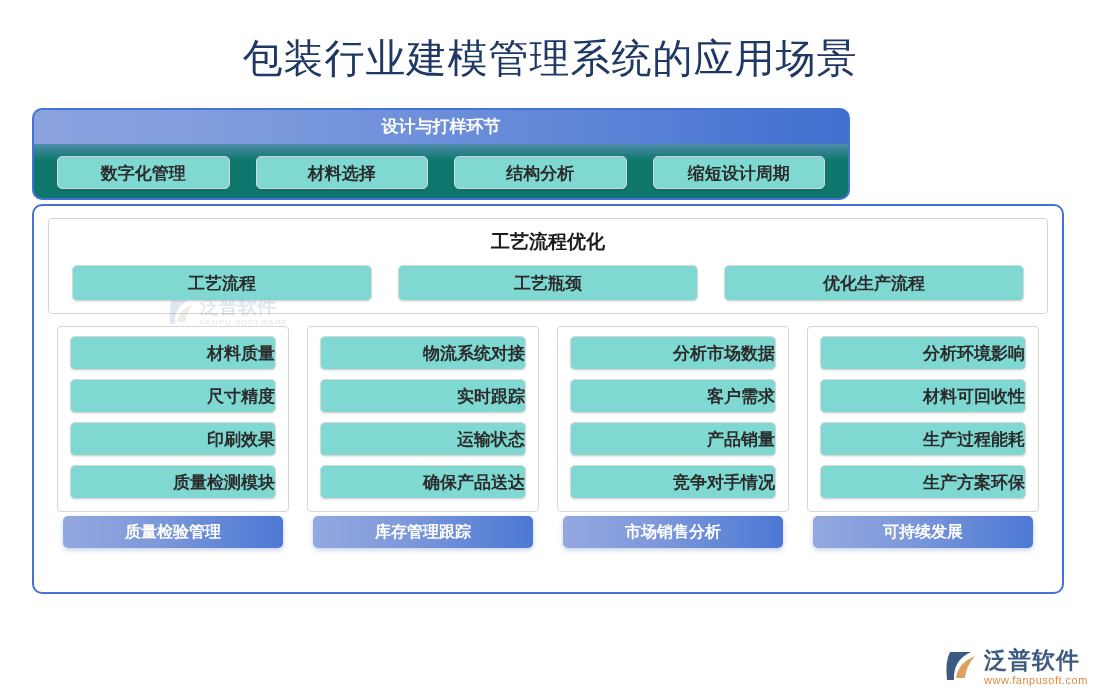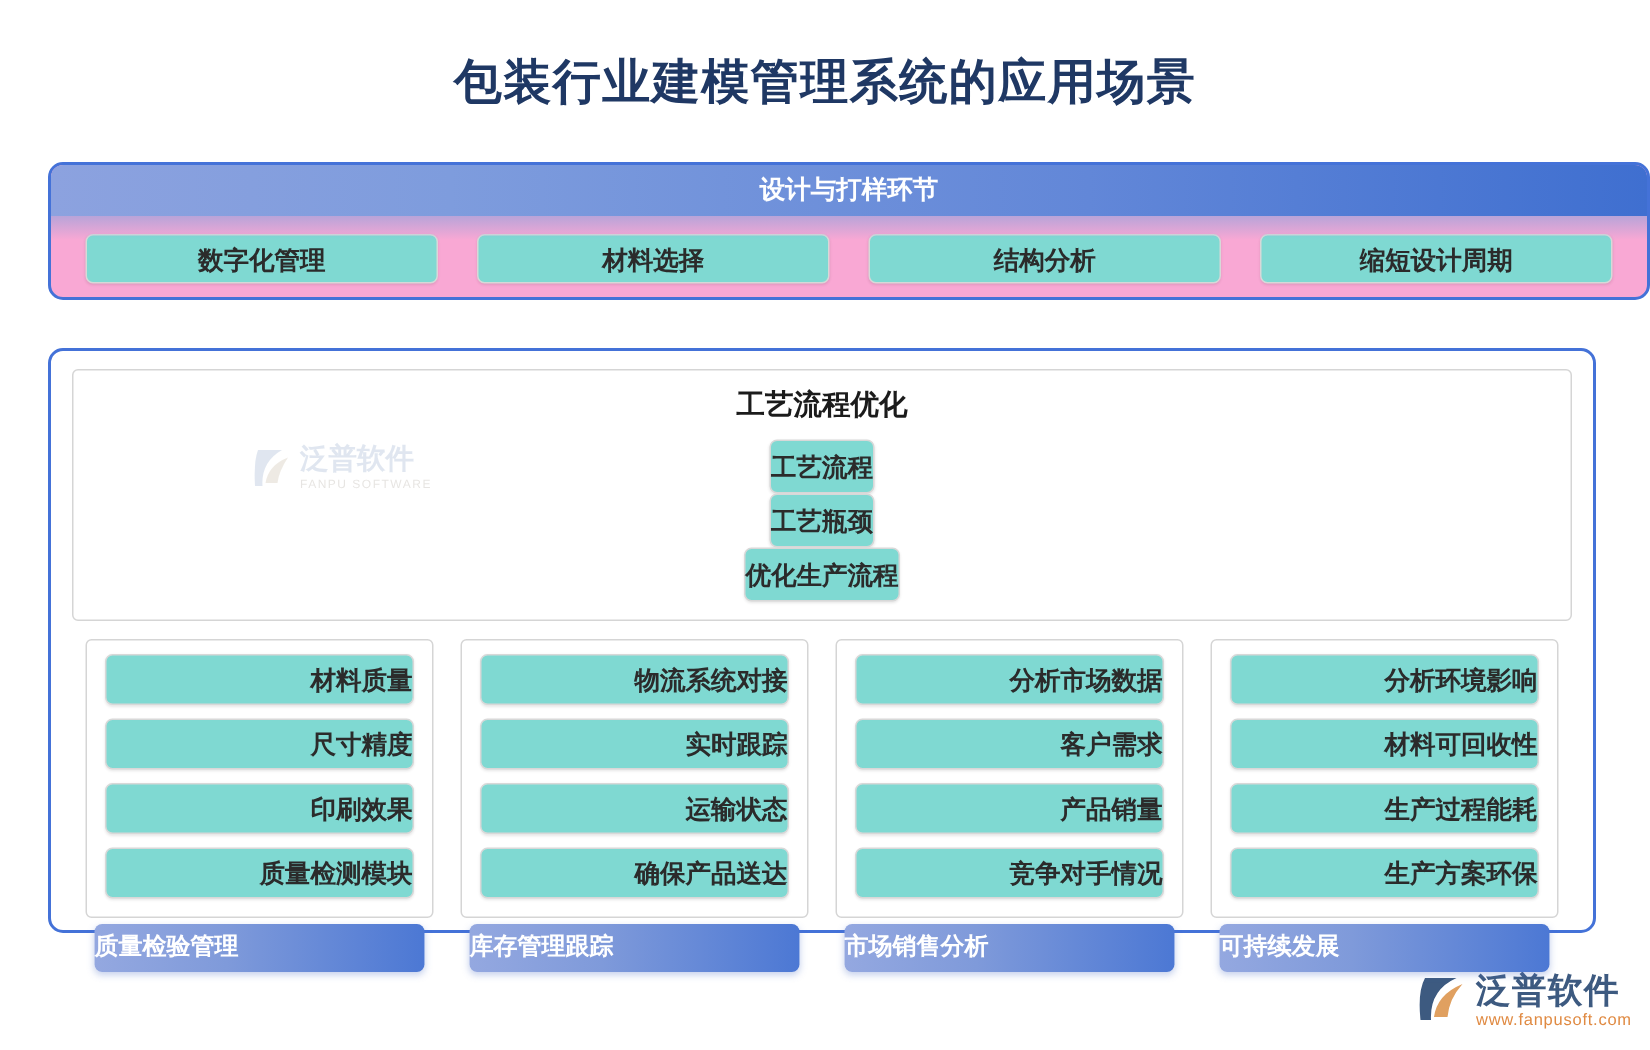--- a/index.html
+++ b/index.html
@@ -11,38 +11,38 @@
     width: 1100px;
     height: 700px;
     font-family: "Liberation Sans", "DejaVu Sans", sans-serif;
     position: relative;
     overflow: hidden;
   }
 
   
   .page-title {
     text-align: center;
-    font-size: 32px;
-    font-weight: bold;
+    font-size: 40px;
+    font-weight: normal;
     color: #1f3864;
     letter-spacing: 1px;
     padding-top: 38px;
     line-height: 1;
   }
 
   
   .section-design {
     position: absolute;
     left: 32px;
     top: 108px;
-    width: 1068px;
+    width: 818px;
     height: 92px;
     border: 2px solid #4472d8;
     border-radius: 10px;
-    background: #f9a8d4;
+    background: #0f766e;
     box-sizing: border-box;
     overflow: hidden;
   }
   .design-header {
     height: 34px;
     line-height: 34px;
     text-align: center;
     font-size: 17px;
     font-weight: bold;
     color: #ffffff;
@@ -81,21 +81,21 @@
     color: #2b2b2b;
     box-shadow: 0 1px 2px rgba(0,0,0,.10);
     box-sizing: border-box;
     white-space: nowrap;
   }
 
   
   .section-process {
     position: absolute;
     left: 32px;
-    top: 232px;
+    top: 204px;
     width: 1032px;
     height: 390px;
     border: 2px solid #4472d8;
     border-radius: 10px;
     background: #ffffff;
     box-sizing: border-box;
     padding: 12px 14px 0 14px;
   }
 
   .process-panel {
@@ -109,21 +109,20 @@
   .process-panel-title {
     text-align: center;
     font-size: 19px;
     font-weight: bold;
     color: #1b1b1b;
     margin: 2px 0 10px 0;
   }
   .process-chip-row {
     display: flex;
     align-items: center;
-    flex-direction: column;
   }
   .process-chip-row .chip {
     flex: 1 1 0;
     margin: 0 13px;
     height: 36px;
     line-height: 36px;
     font-size: 17px;
   }
 
   
@@ -152,21 +151,21 @@
     font-size: 17px;
     text-align: right;
   }
   .column-body .chip:last-child {
     margin-bottom: 0;
   }
   .column-footer {
     margin: 4px 6px 0 6px;
     height: 32px;
     line-height: 32px;
-    text-align: left;
+    text-align: center;
     font-size: 16px;
     font-weight: bold;
     color: #ffffff;
     border-radius: 5px;
     background: linear-gradient(90deg, #94a8e0 0%, #7f9ada 40%, #4c78d4 100%);
     box-shadow: 0 2px 5px rgba(90,120,200,.35);
   }
 
   
   .watermark {

